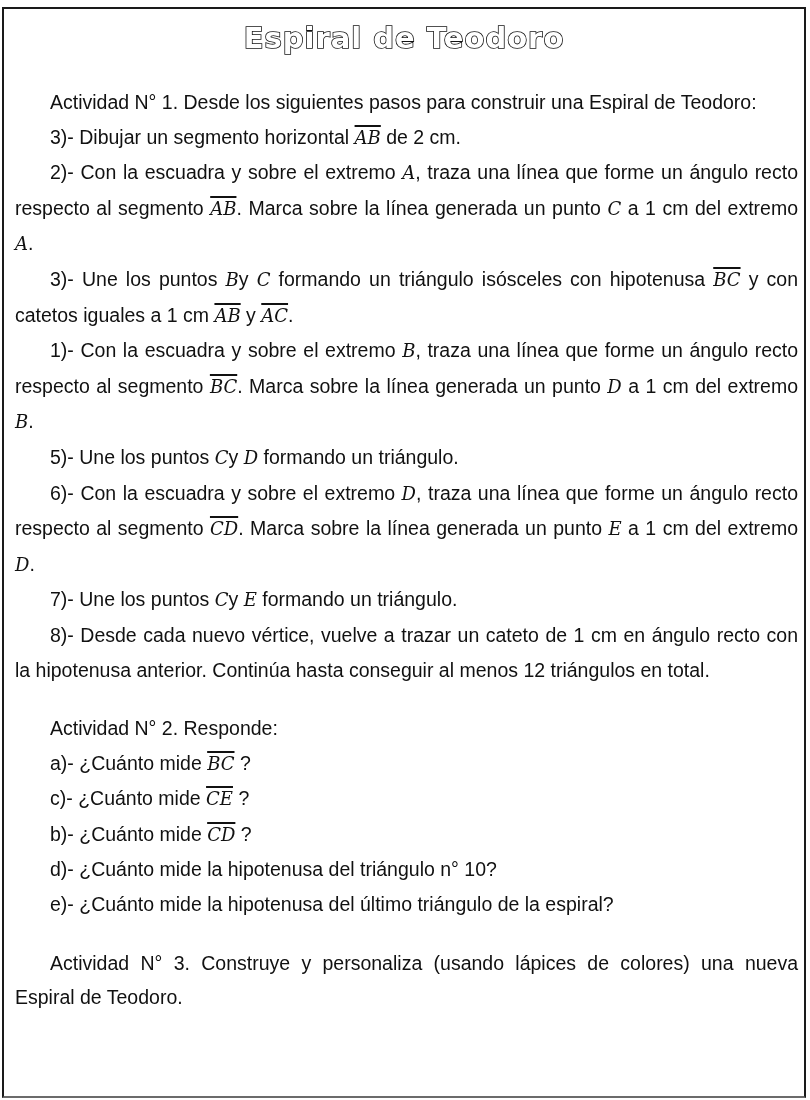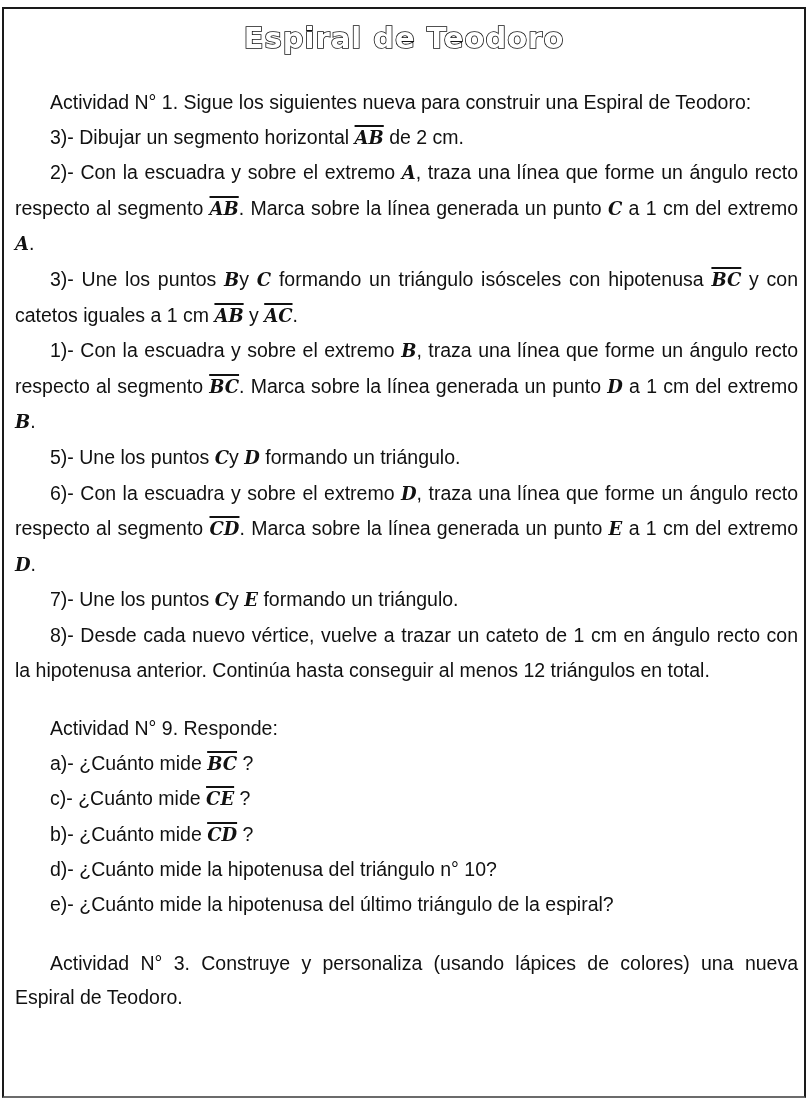--- a/index.html
+++ b/index.html
@@ -17,41 +17,41 @@
   }
   .content {
     position: absolute; left: 11px; top: 76px; width: 783px;
     font-family: "Liberation Sans", sans-serif; font-size: 19.5px; color: #111;
     line-height: 34.6px;
   }
   .p { margin: 0; text-align: justify; text-indent: 35px; }
   .p.gap { margin-top: 24px; }
   .b { font-weight: normal; }
   .m {
-    font-family: "DejaVu Serif", serif; font-style: italic; font-weight: bold;
+    font-family: "DejaVu Serif", serif; font-style: italic; font-weight: normal;
     font-size: 18px;
   }
   .m.bar { text-decoration: overline; text-decoration-thickness: 1.5px; }
 </style>
 </head>
 <body>
 
 <div class="page">
   <div class="title">Espiral de Teodoro</div>
   <div class="content" id="content">
-      <p class="p"><span class="b">Actividad N° 1</span><span>. Sigue los siguientes nueva para construir una Espiral de Teodoro:</span></p>
+      <p class="p"><span class="b">Actividad N° 1</span><span>. Desde los siguientes pasos para construir una Espiral de Teodoro:</span></p>
       <p class="p"><span>3)- Dibujar un segmento horizontal </span><span class="m bar">AB</span><span> de 2 cm.</span></p>
       <p class="p"><span>2)- Con la escuadra y sobre el extremo </span><span class="m">A</span><span>, traza una línea que forme un ángulo recto respecto al segmento </span><span class="m bar">AB</span><span>. Marca sobre la línea generada un punto </span><span class="m">C</span><span> a 1 cm del extremo </span><span class="m">A</span><span>.</span></p>
       <p class="p"><span>3)- Une los puntos </span><span class="m">B</span><span>y </span><span class="m">C</span><span> formando un triángulo isósceles con hipotenusa </span><span class="m bar">BC</span><span> y con catetos iguales a 1 cm </span><span class="m bar">AB</span><span> y </span><span class="m bar">AC</span><span>.</span></p>
       <p class="p"><span>1)- Con la escuadra y sobre el extremo </span><span class="m">B</span><span>, traza una línea que forme un ángulo recto respecto al segmento </span><span class="m bar">BC</span><span>. Marca sobre la línea generada un punto </span><span class="m">D</span><span> a 1 cm del extremo </span><span class="m">B</span><span>.</span></p>
       <p class="p"><span>5)- Une los puntos </span><span class="m">C</span><span>y </span><span class="m">D</span><span> formando un triángulo.</span></p>
       <p class="p"><span>6)- Con la escuadra y sobre el extremo </span><span class="m">D</span><span>, traza una línea que forme un ángulo recto respecto al segmento </span><span class="m bar">CD</span><span>. Marca sobre la línea generada un punto </span><span class="m">E</span><span> a 1 cm del extremo </span><span class="m">D</span><span>.</span></p>
       <p class="p"><span>7)- Une los puntos </span><span class="m">C</span><span>y </span><span class="m">E</span><span> formando un triángulo.</span></p>
       <p class="p"><span>8)- Desde cada nuevo vértice, vuelve a trazar un cateto de 1 cm en ángulo recto con la hipotenusa anterior. Continúa hasta conseguir al menos 12 triángulos en total.</span></p>
-      <p class="p gap"><span class="b">Actividad N° 9</span><span>. Responde:</span></p>
+      <p class="p gap"><span class="b">Actividad N° 2</span><span>. Responde:</span></p>
       <p class="p"><span>a)- ¿Cuánto mide </span><span class="m bar">BC</span><span> ?</span></p>
       <p class="p"><span>c)- ¿Cuánto mide </span><span class="m bar">CE</span><span> ?</span></p>
       <p class="p"><span>b)- ¿Cuánto mide </span><span class="m bar">CD</span><span> ?</span></p>
       <p class="p"><span>d)- ¿Cuánto mide la hipotenusa del triángulo n° 10?</span></p>
       <p class="p"><span>e)- ¿Cuánto mide la hipotenusa del último triángulo de la espiral?</span></p>
       <p class="p gap"><span class="b">Actividad N° 3</span><span>. Construye y personaliza (usando lápices de colores) una nueva Espiral de Teodoro.</span></p>
     </div>
 </div>
 
 </body></html>

